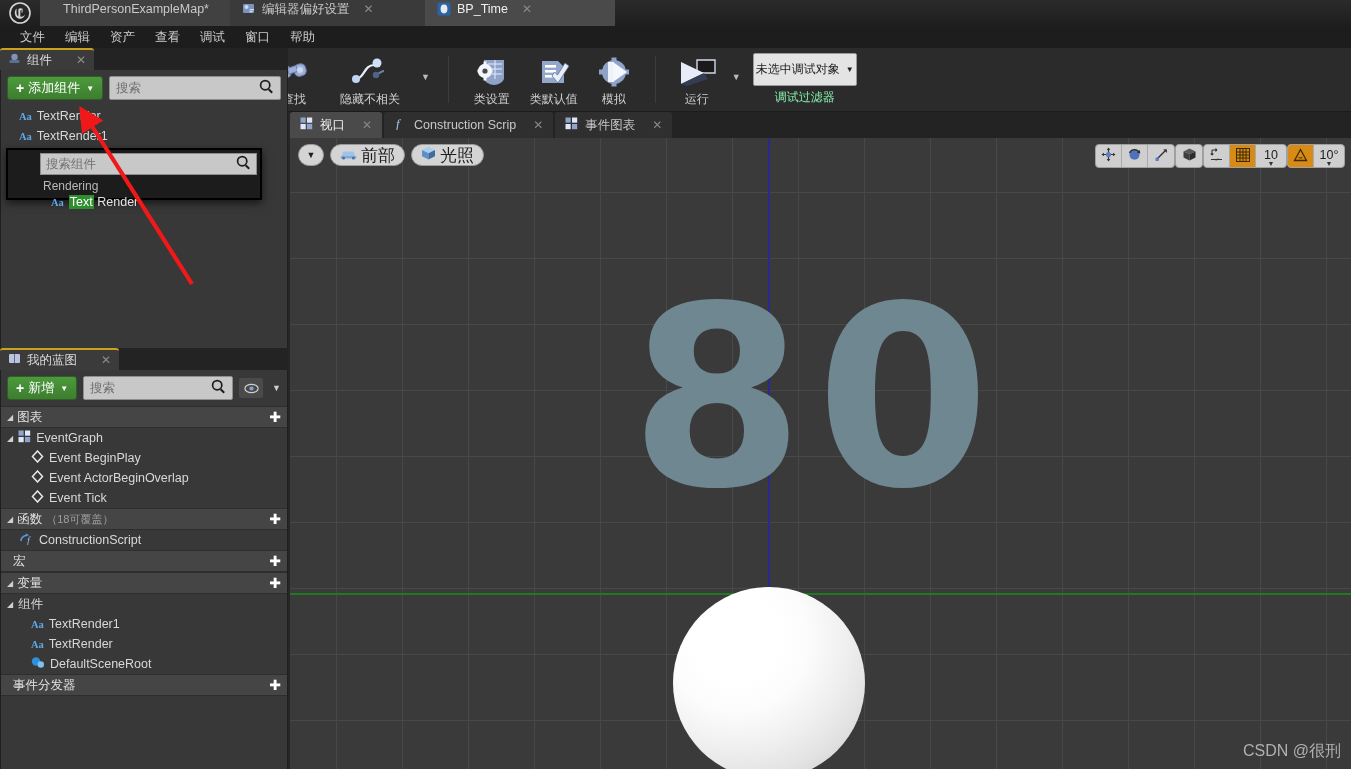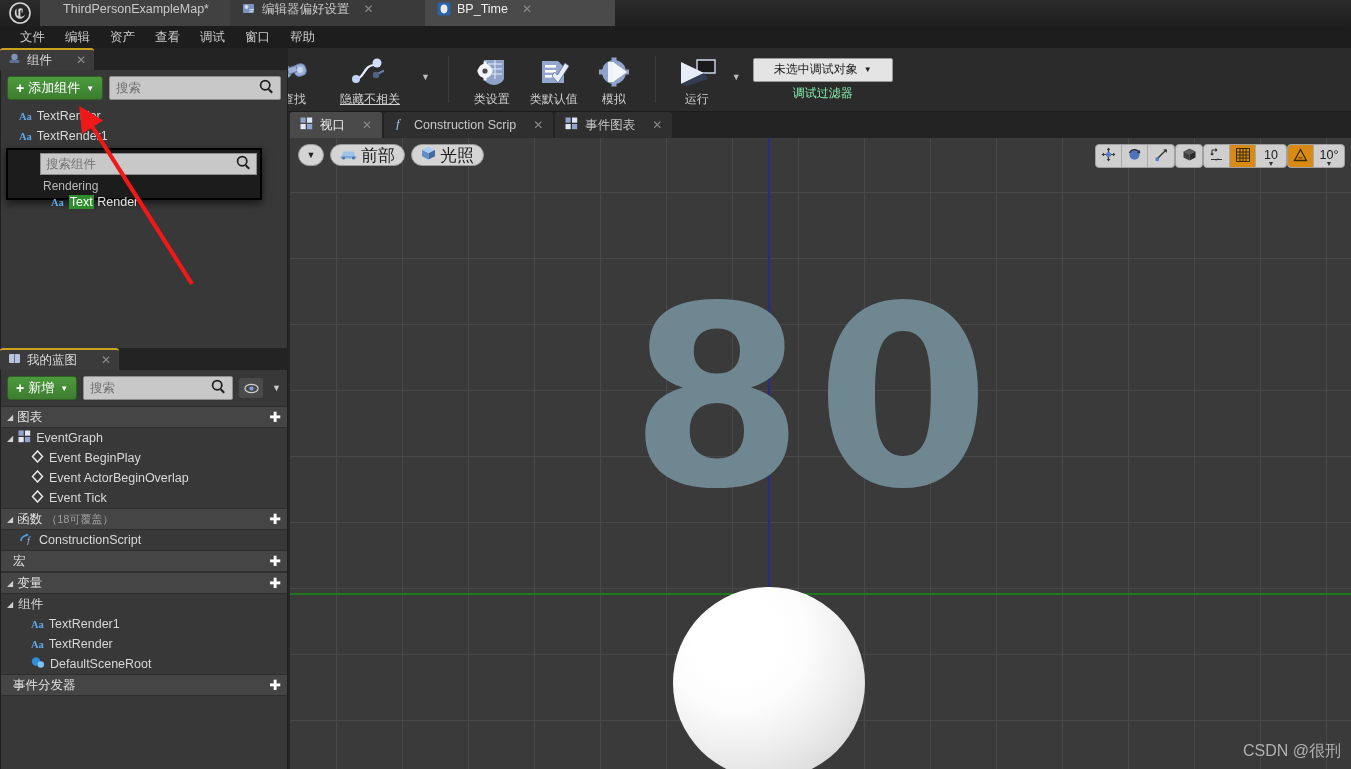--- a/index.html
+++ b/index.html
@@ -56,22 +56,22 @@
     align-items:center; justify-content:flex-start; padding-top:4px;
     color:#d2d2d2; font-size:12px; gap:2px;
   }
   .tb-btn .ic { height:36px; display:flex; align-items:center; justify-content:center; }
   .tb-btn .lb { font-size:12px; color:#d0d0d0; line-height:14px; }
   .tb-caret { color:#bdbdbd; font-size:9px; padding:0 6px; align-self:center; margin-top:-6px; }
 
   .debug-col { display:flex; flex-direction:column; align-items:center; justify-content:center; gap:3px; padding-left:6px;}
   .debug-combo {
     background:#e4e4e4; border:1px solid #9a9a9a; border-radius:2px;
-    color:#202020; font-size:12px; padding:2px 20px; display:flex; align-items:center; gap:6px;
-    height:24px;
+    color:#202020; font-size:12px; padding:2px 2px; display:flex; align-items:center; gap:6px;
+    height:33px;
   }
   .debug-combo .cc { font-size:8px; }
   .debug-lbl { font-size:12px; color:#86efac; }
 
   
   .panel-tabbar { display:flex; height:22px; background:#232323; align-items:flex-end; }
   .panel-tab {
     height:22px; display:flex; align-items:center; gap:6px; padding:0 8px;
     background:#3b3b3b; color:#dcdcdc; font-size:12.5px;
     border-top-left-radius:3px; border-top-right-radius:3px;
@@ -306,21 +306,21 @@
               <rect x="2" y="8" width="12" height="12" rx="5" transform="rotate(-18 8 14)"></rect>
               <rect x="17" y="6" width="12" height="12" rx="5" transform="rotate(-18 23 12)"></rect>
               <rect x="11" y="9" width="9" height="6" transform="rotate(-18 15 12)"></rect>
             </g>
             <circle cx="8" cy="17" r="3" fill="#c9d6ee"></circle>
               <circle cx="23" cy="12" r="3" fill="#c9d6ee"></circle>
           </svg>
         </span>
         <span class="lb">查找</span>
       </div>
-      <div class="tb-btn" style="width:90px;text-decoration:underline;">
+      <div class="tb-btn" style="width:90px;">
         <span class="ic">
           <svg width="40" height="30" viewBox="0 0 40 30">
             <path d="M6 22 C14 22 14 8 24 8" stroke="#e9eefb" stroke-width="2.2" fill="none"></path>
             <path d="M24 18 C29 18 30 14 34 14" stroke="#6e7fa6" stroke-width="2" fill="none"></path>
             <circle cx="6" cy="22" r="4" fill="#bfd6f5"></circle>
             <circle cx="27" cy="6" r="4.5" fill="#cfe0f7"></circle>
             <circle cx="26" cy="18" r="3.2" fill="#4f6288"></circle>
           </svg>
         </span>
         <span class="lb">隐藏不相关</span>

